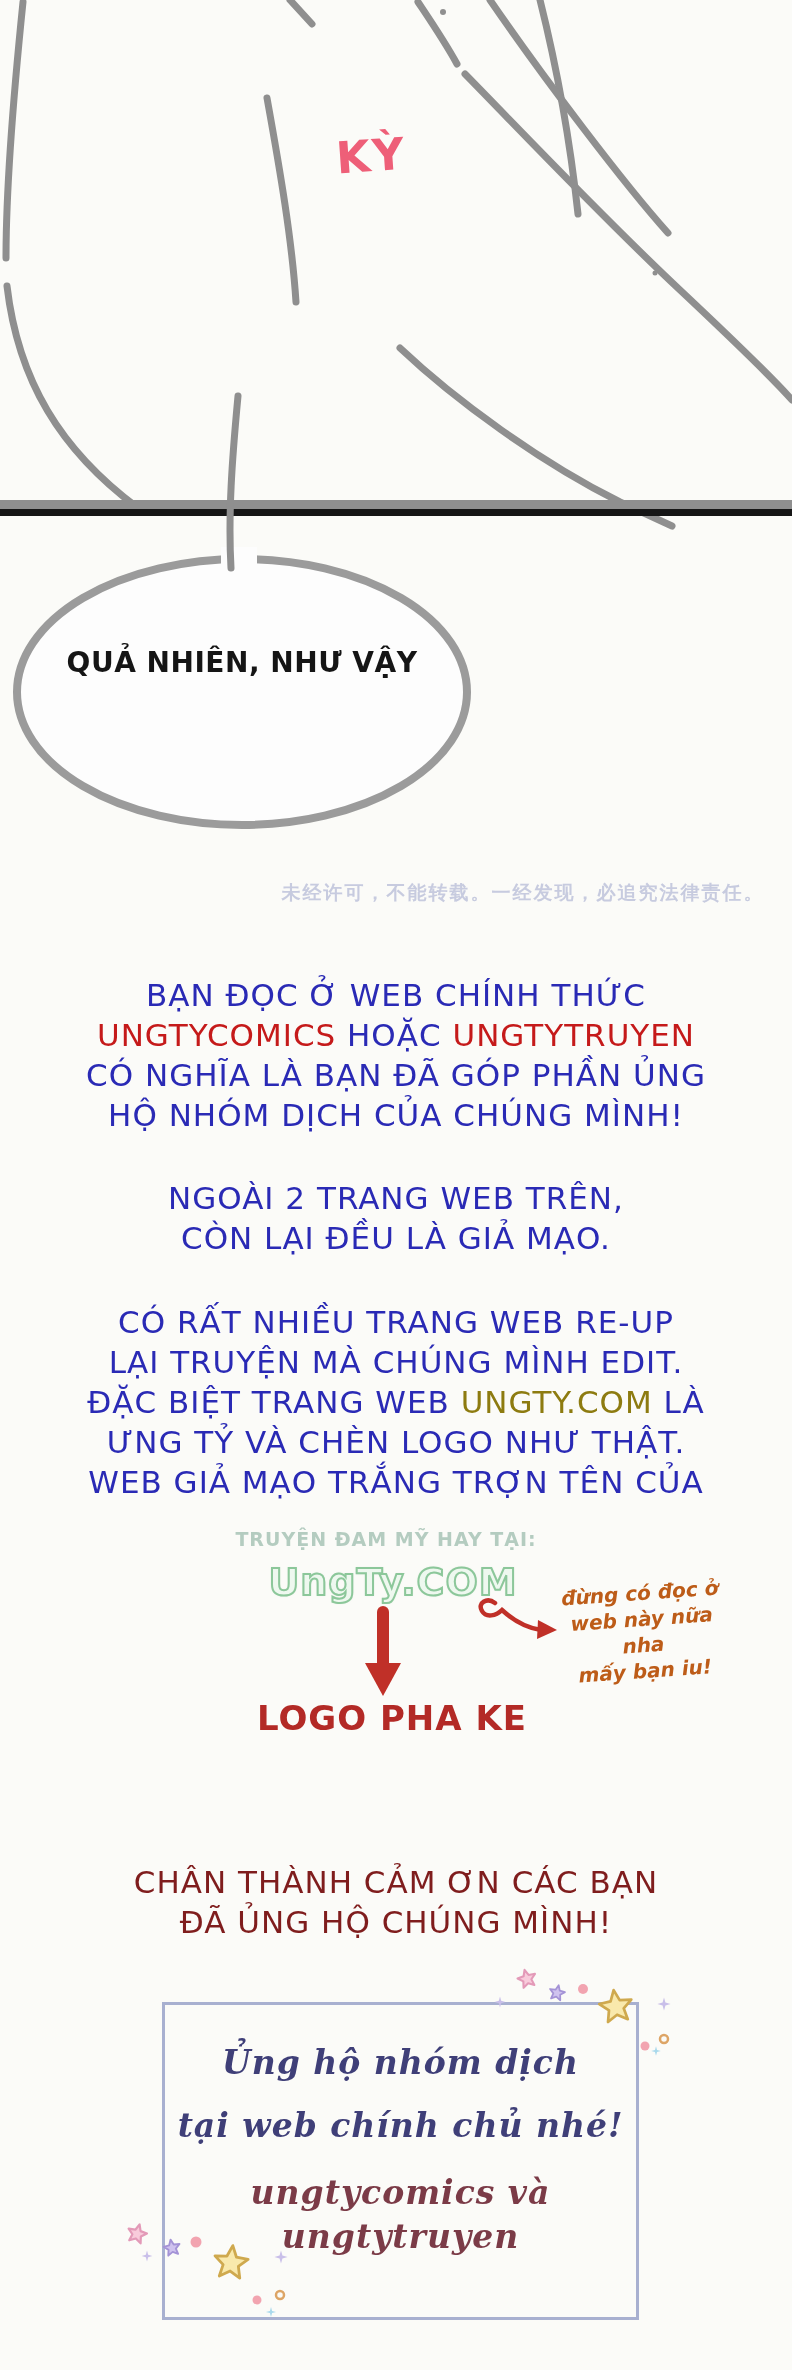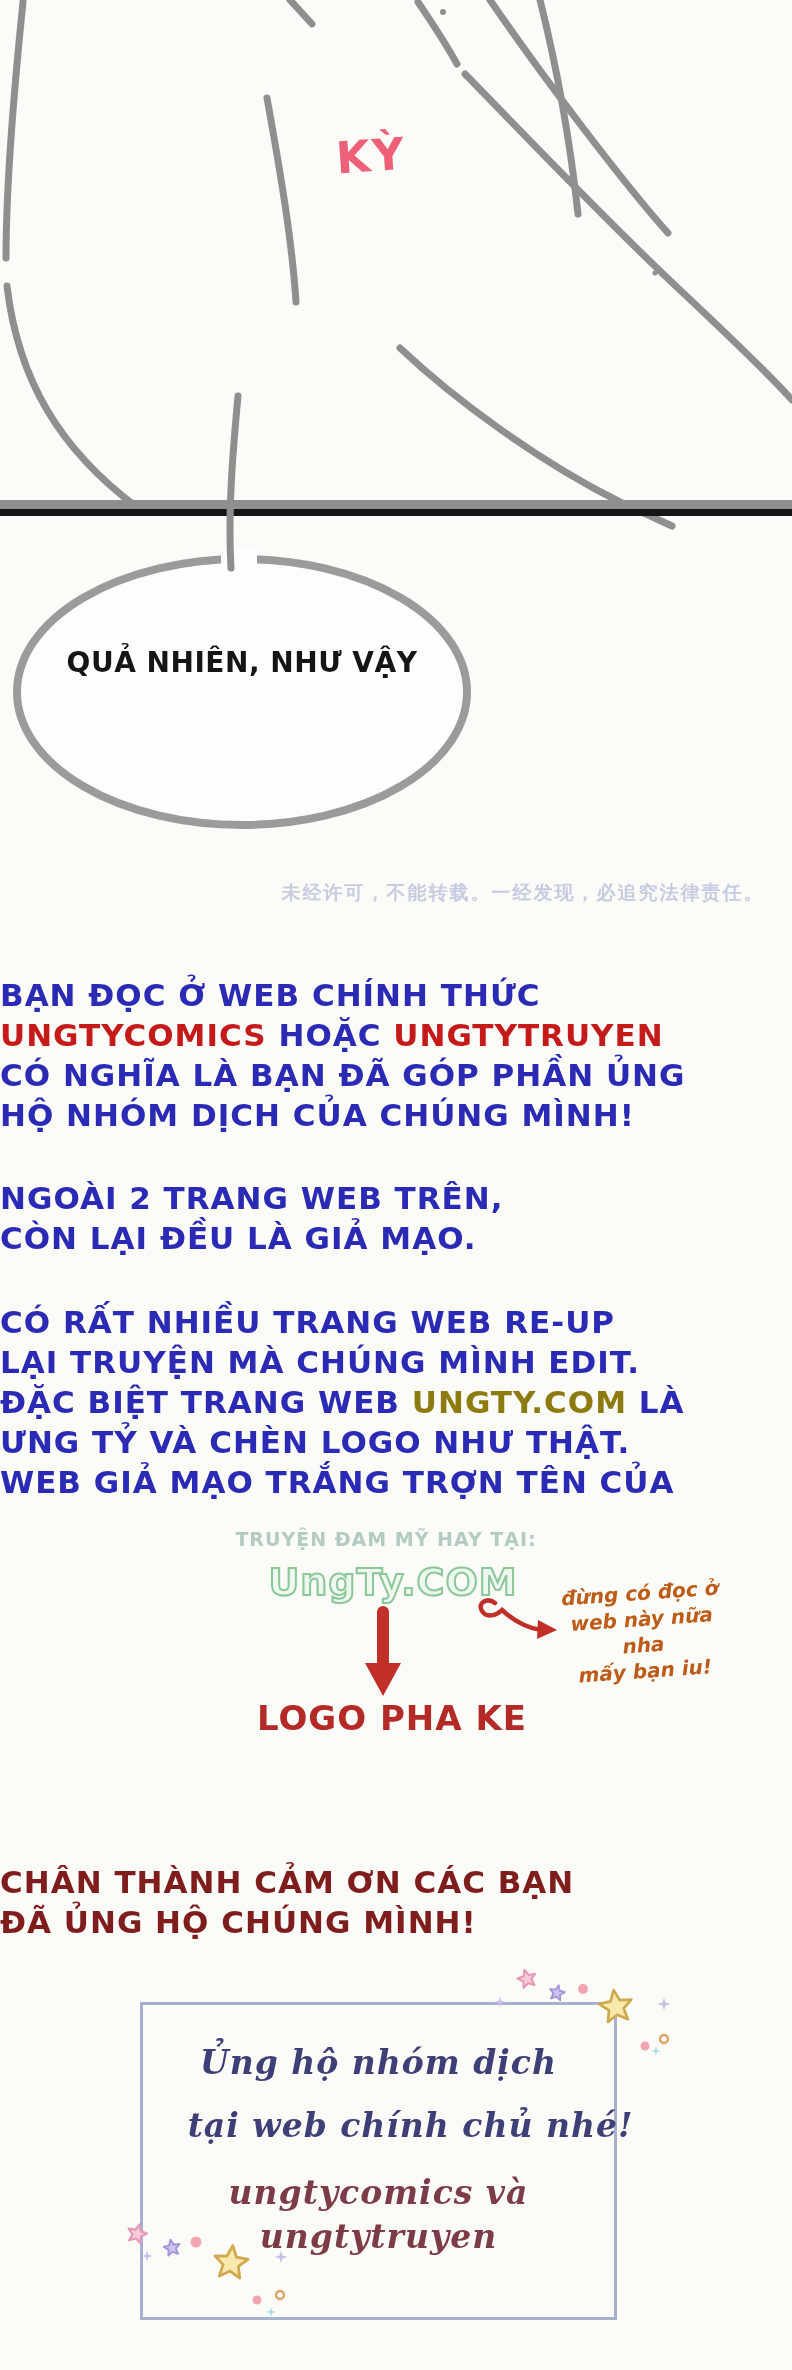--- a/index.html
+++ b/index.html
@@ -18,22 +18,22 @@
   }
   .bubble-text{
     left:42px;top:643px;width:400px;text-align:center;
     font-weight:bold;font-size:28px;line-height:40px;letter-spacing:.5px;
   }
   .cn{
     left:258px;top:880px;width:530px;text-align:center;
     font-size:19px;letter-spacing:2px;font-weight:bold;
   }
   .credit{
-    left:0;width:792px;
-    font-weight:bold;font-size:31px;line-height:40px;letter-spacing:1px;
+    left:0;width:792px;text-align:center;
+    font-weight:normal;font-size:31px;line-height:40px;letter-spacing:1px;
   }
   .tagline{
     left:196px;top:1528px;width:380px;text-align:center;
     font-weight:bold;font-size:19px;letter-spacing:1px;
   }
   .sitelogo{
     left:196px;top:1556px;width:394px;text-align:center;
     font-weight:bold;font-size:38px;line-height:52px;letter-spacing:1px;
     -webkit-text-stroke:2px #8cc79a;
     text-shadow:0 0 2px rgba(140,199,154,.55);
@@ -41,21 +41,21 @@
   .caption{
     left:242px;top:1698px;width:300px;text-align:center;
     font-weight:bold;font-size:34px;line-height:40px;letter-spacing:1px;
   }
   .note{
     left:550px;top:1580px;width:185px;text-align:center;
     font-weight:bold;font-style:italic;font-size:20px;line-height:26px;
     transform:rotate(-4deg);
   }
   .boxwrap{
-    left:140px;top:2002px;width:477px;height:318px;z-index:2;
+    left:162px;top:2002px;width:477px;height:318px;z-index:2;
     border:3px solid #a8b0d0;box-sizing:border-box;position:absolute;
   }
   .script{
     position:absolute;left:0;width:100%;text-align:center;
     font-family:"DejaVu Serif",serif;font-style:italic;font-weight:bold;
     font-size:33px;line-height:44px;letter-spacing:1px;
   }
   #deco{position:absolute;left:0;top:0;z-index:3;pointer-events:none;}
 </style>
 </head>
@@ -126,21 +126,21 @@
     <div>mấy bạn iu!</div>
   </div>
 
   <div class="txt credit" style="top: 1862px; color: #7f1d1d;">
     <div>CHÂN THÀNH CẢM ƠN CÁC BẠN</div>
     <div>ĐÃ ỦNG HỘ CHÚNG MÌNH!</div>
   </div>
 
   <div class="boxwrap" style="border-color: rgb(168, 176, 208);">
     <div class="script" style="top: 36px; color: rgb(63, 63, 120);">Ủng hộ nhóm dịch</div>
-    <div class="script" style="top: 99px; color: rgb(63, 63, 120); padding-left: 32px;">tại web chính chủ nhé!</div>
+    <div class="script" style="top: 99px; color: rgb(63, 63, 120);">tại web chính chủ nhé!</div>
     <div class="script" style="top: 166px; color: rgb(123, 59, 71);">ungtycomics và ungtytruyen</div>
   </div>
 
   <svg id="deco" width="792" height="2370" viewBox="0 0 792 2370">
     <defs>
       <path id="star5" d="M0,-10 L2.70,-3.72 L9.51,-3.09 L4.37,1.42 L5.88,8.09 L0,4.6 L-5.88,8.09 L-4.37,1.42 L-9.51,-3.09 L-2.70,-3.72 Z"></path>
       <path id="sparkle4" d="M0,-6 L1.3,-1.3 L6,0 L1.3,1.3 L0,6 L-1.3,1.3 L-6,0 L-1.3,-1.3 Z"></path>
     </defs>
 
     <g stroke="#c03028" fill="#c03028">

